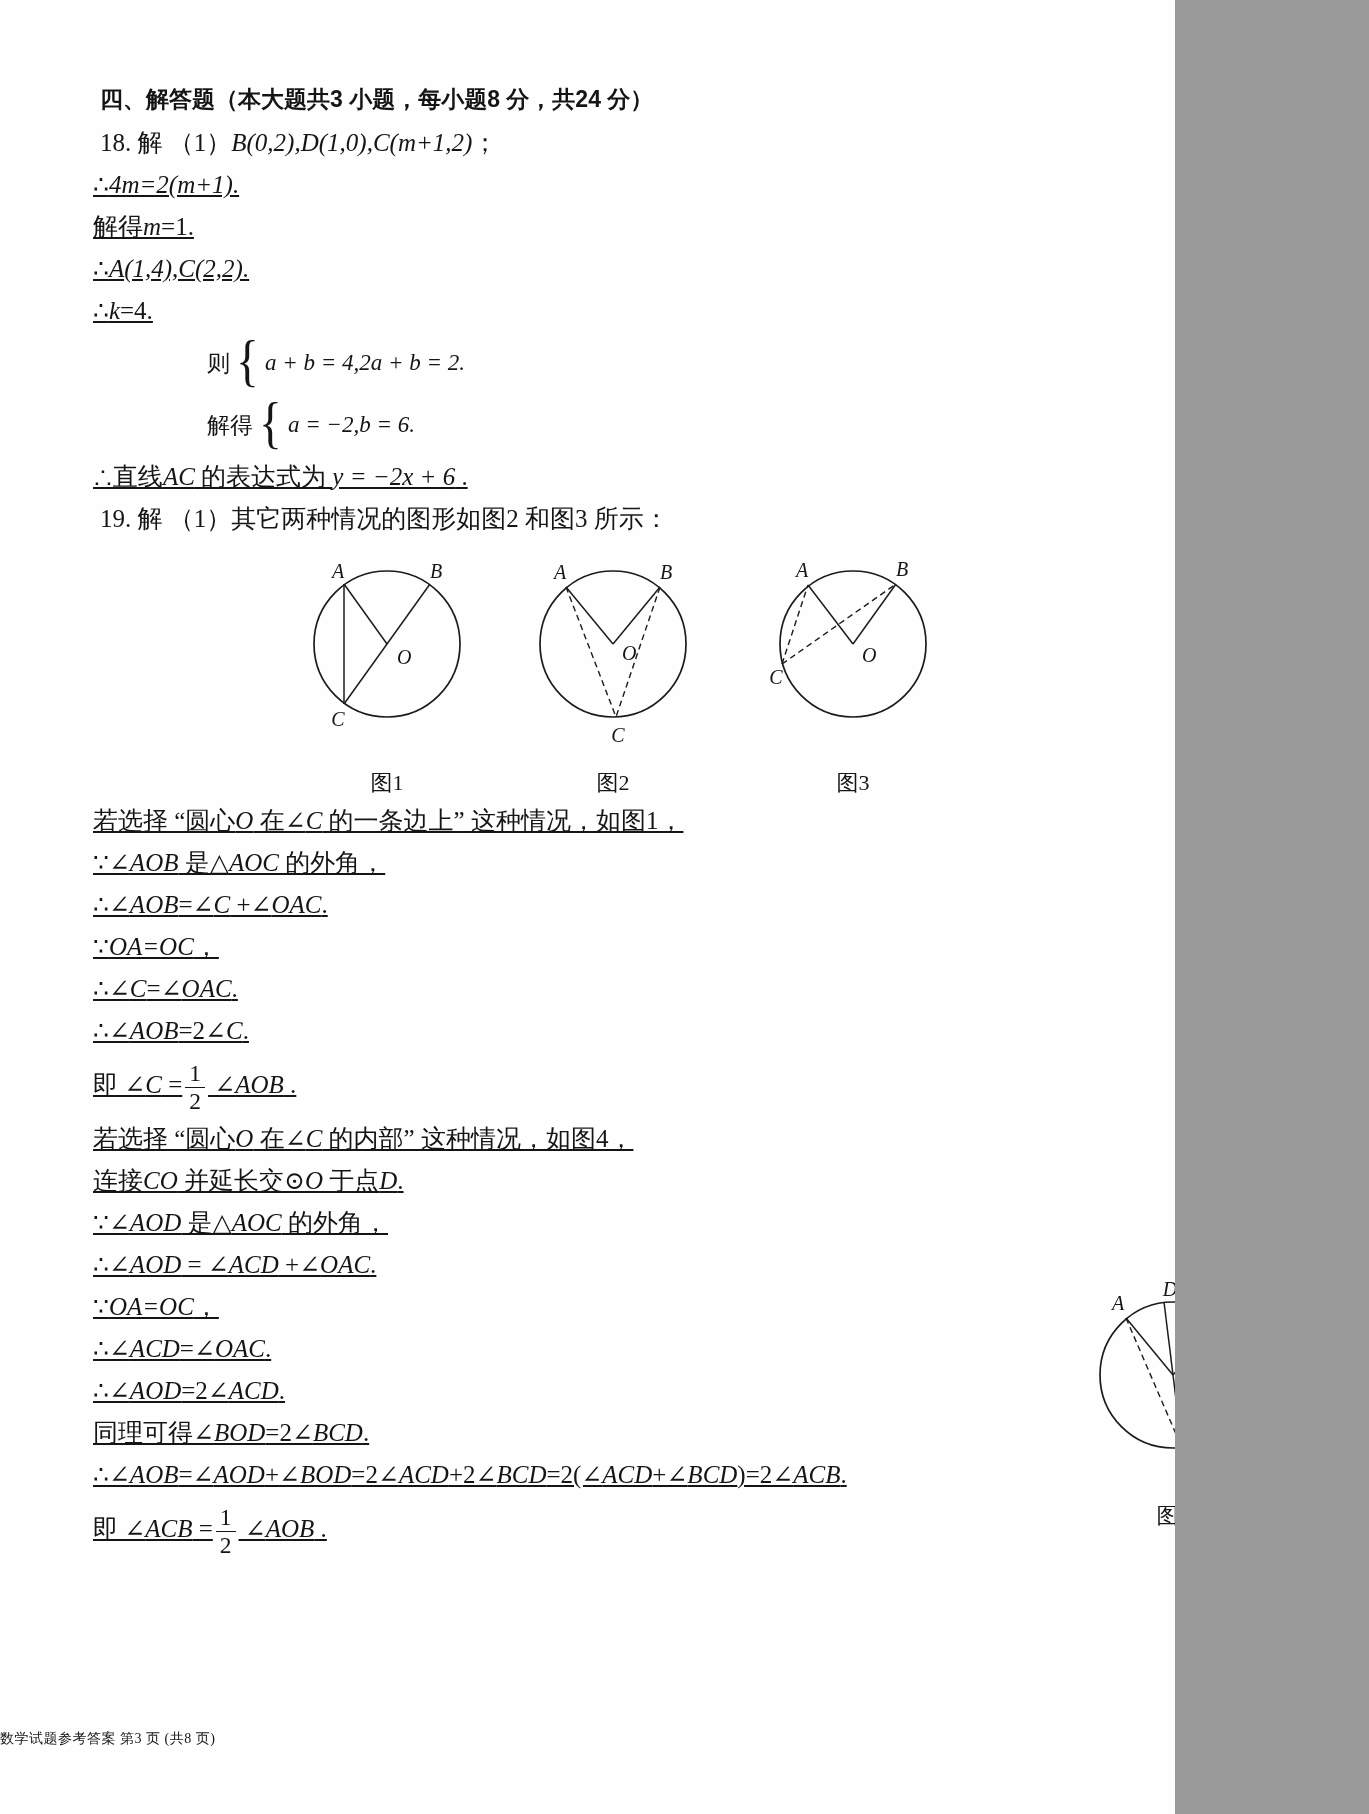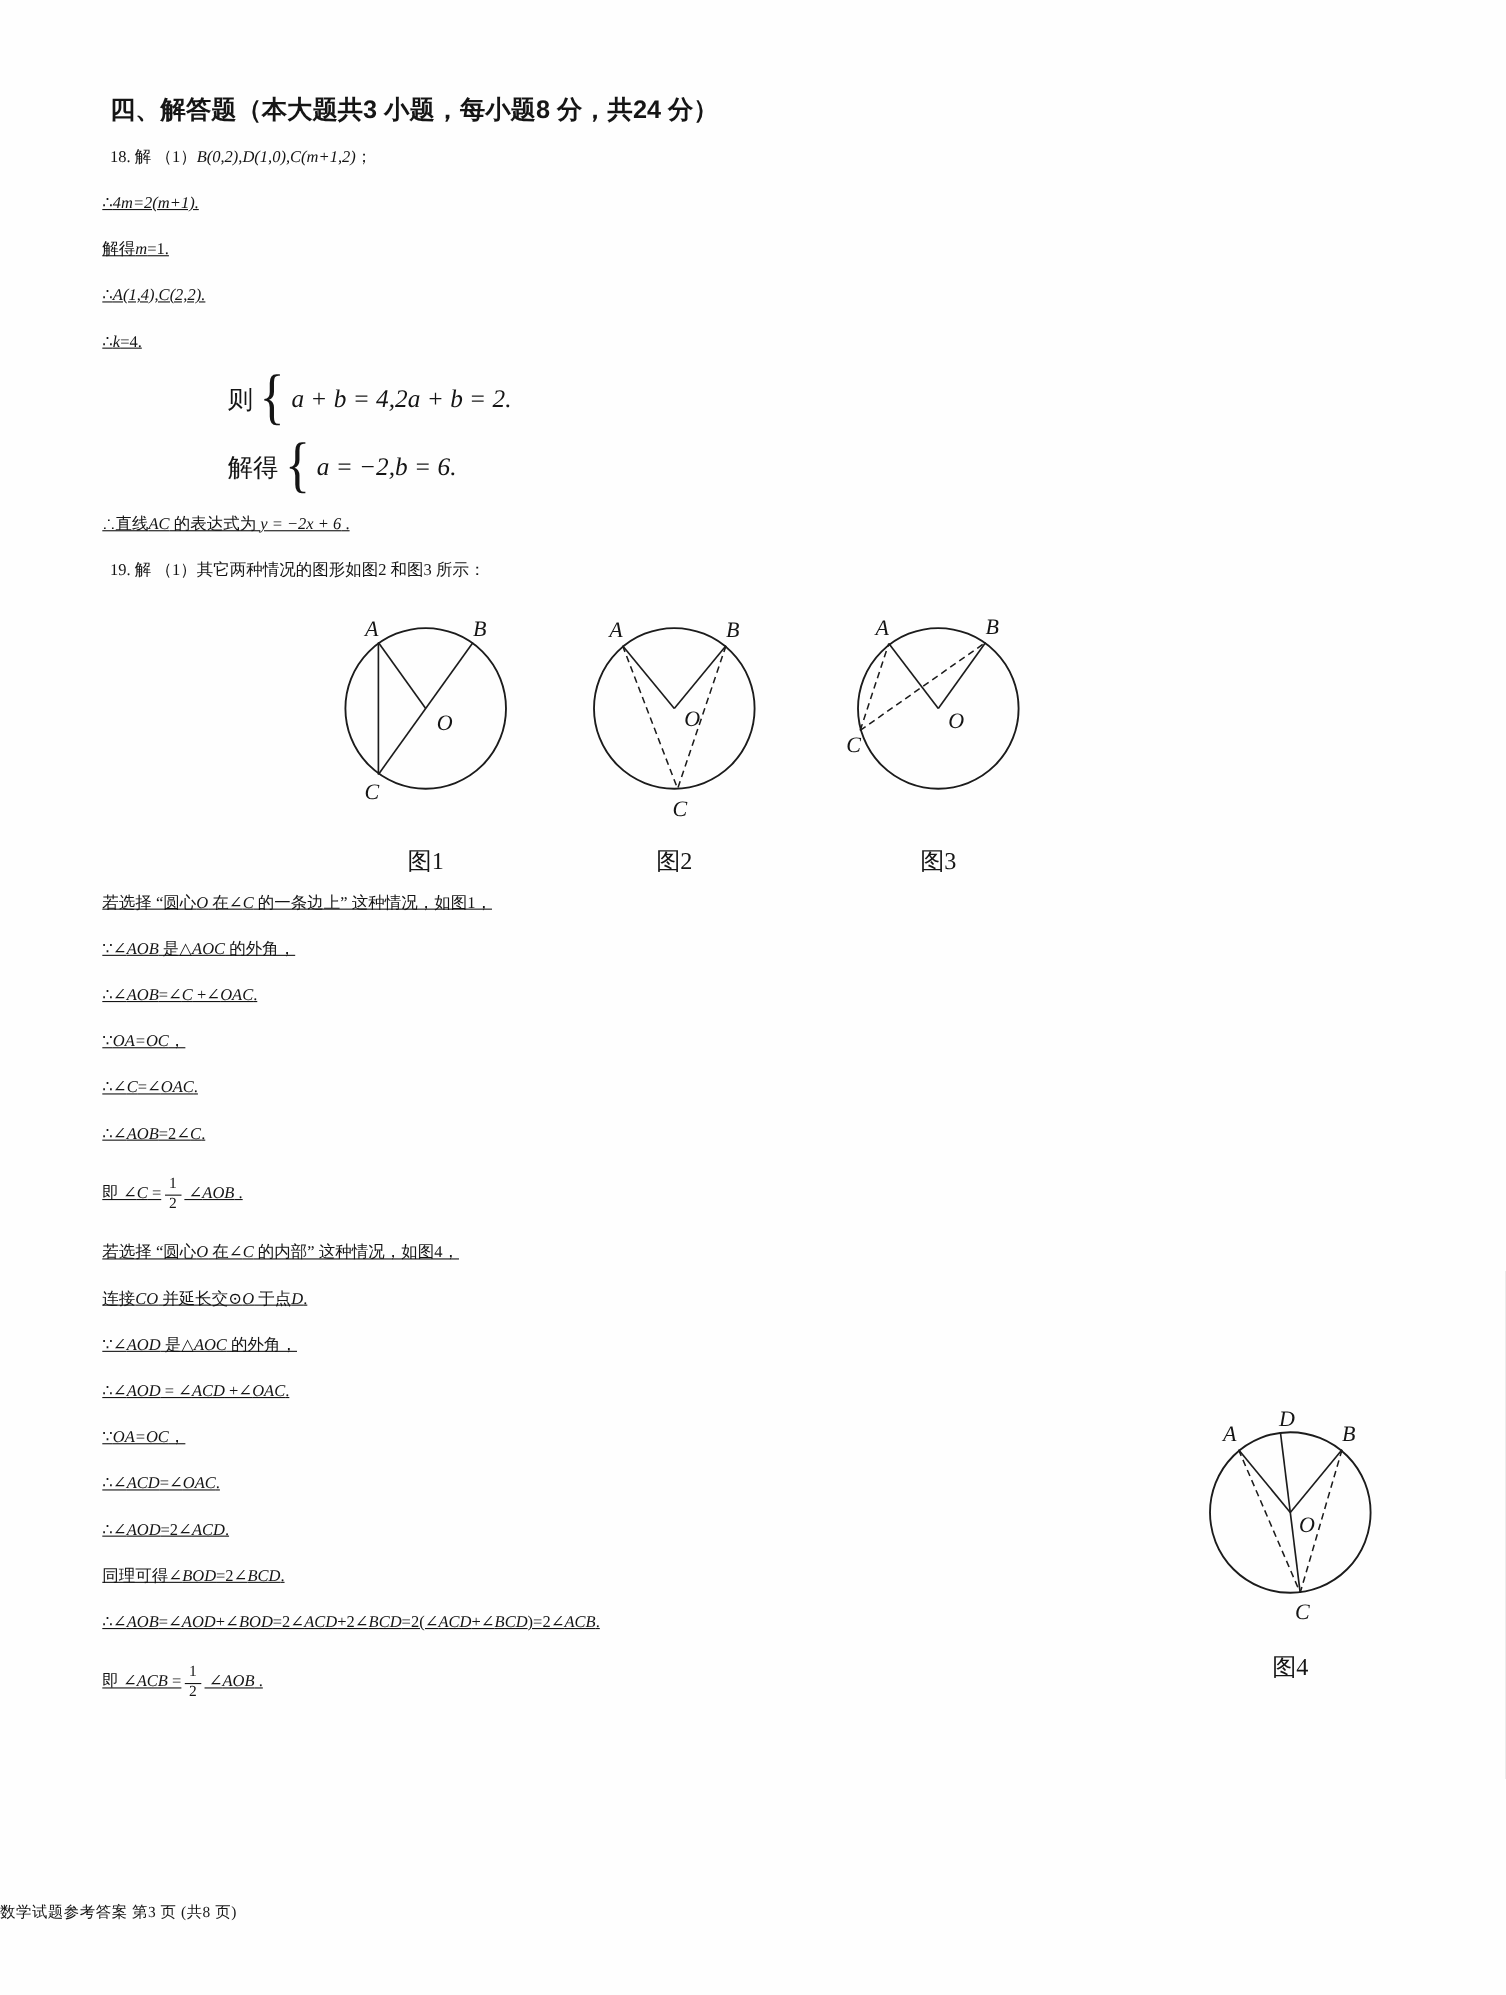--- a/index.html
+++ b/index.html
@@ -1,25 +1,25 @@
 <!DOCTYPE html>
 <html><head>
 <meta charset="utf-8">
 <style>
   html,body{margin:0;padding:0;background:#9a9a9a;}
   .page{
     position:relative;
-    width:1369px;height:1814px;
+    width:1175px;height:1814px;
     background:#fefefe;
     overflow:hidden;
     font-family:"Liberation Serif","DejaVu Serif",serif;
     color:#151515;
   }
   .content{padding-top:76px;}
-  .line{font-size:15px;line-height:42px;white-space:nowrap;}
+  .line{font-size:25px;line-height:42px;white-space:nowrap;}
   .h-line{
     font-family:"Liberation Sans","DejaVu Sans",sans-serif;
     font-weight:700;font-size:23px;line-height:46px;margin-left:100px;
     white-space:nowrap;
   }
   .ind0{margin-left:100px;}
   .ind1{margin-left:170px;}
   .ind2{margin-left:93px;text-decoration:underline;}
   .tall{line-height:76px;}
   .tallf{line-height:66px;}

